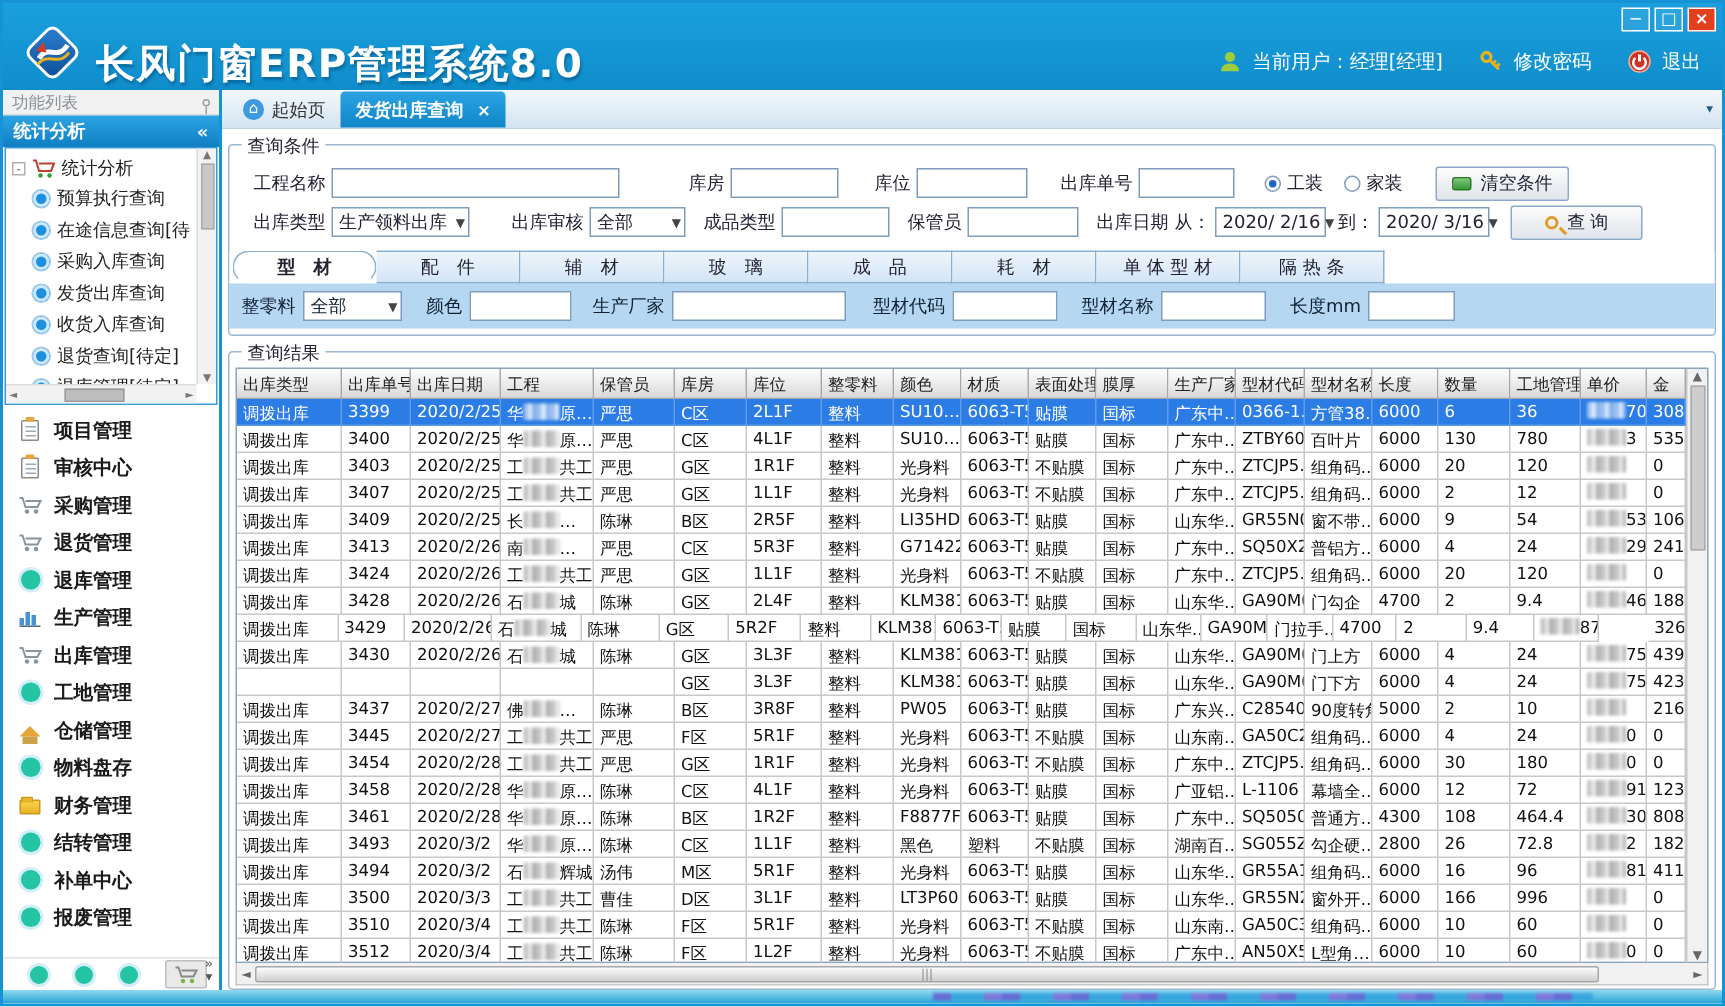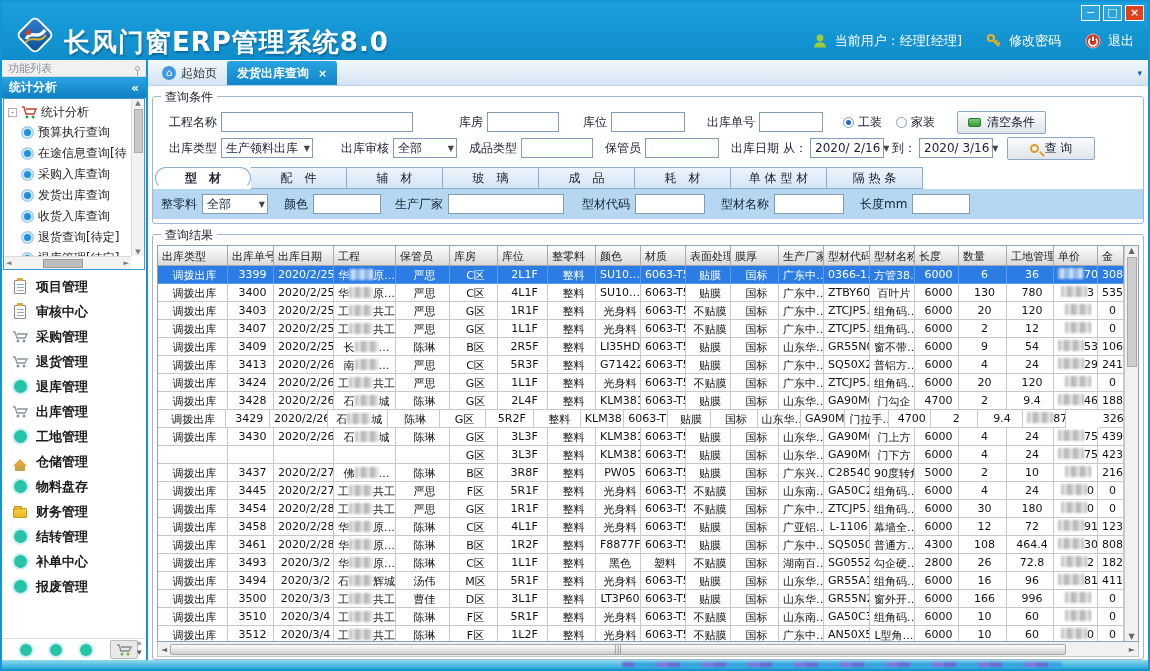--- a/index.html
+++ b/index.html
@@ -76,21 +76,21 @@
   .mtab:first-child { border-left-width:1px;border-radius:11px; }
   .mtab.active { background:#fff; border-bottom-color:#fff; font-weight:bold; }
   .filter-row { height:30px; background:#b5d7f2; display:flex; align-items:center; font-size:12px; color:#123; padding-left:8px; }
 
   .group.results { flex:1 1 auto; margin-top:10px; min-height:0; display:flex; flex-direction:column; padding:10px 2px 2px 2px; }
   .grid-area { flex:1 1 auto; display:flex; min-height:0; border:1px solid #8aa4bc; margin:0 2px; }
   .grid { flex:1 1 auto; overflow:hidden; display:flex; flex-direction:column; }
   .ghead { display:flex; flex:0 0 20px; }
   .ghc { height:20px; background:linear-gradient(#ffffff,#d9d9d9); border-right:1px solid #a8a8a8; border-bottom:1px solid #a8a8a8; font-size:11px; color:#222; padding:3px 0 0 4px; white-space:nowrap; overflow:hidden; cursor:pointer; }
   .gbody { flex:1 1 auto; overflow:hidden; }
-  .trow { display:flex; height:18px; background:#fff; cursor:pointer;text-align:center; }
+  .trow { display:flex; height:18px; background:#fff; cursor:pointer; }
   .tc { height:18px; border-right:1px solid #c8c8c8; border-bottom:1px solid #c8c8c8; font-size:11px; color:#111; padding:2px 0 0 4px; white-space:nowrap; overflow:hidden; }
   .trow.sel { background:#2b7ce4; }
   .trow.sel .tc { color:#fff; border-right-color:#5d9bec; border-bottom-color:#5d9bec; }
   .cz { display:inline-block; width:24px; height:11px; vertical-align:-1px; border-radius:1px; background:repeating-linear-gradient(90deg,#c4c4c4 0 3px,#e6e6e6 3px 6px,#b4b4b4 6px 9px); filter:blur(1px); }
   .trow.sel .cz { background:repeating-linear-gradient(90deg,#9cc0f0 0 3px,#d8e6fa 3px 6px,#88b4ec 6px 9px); }
   .grid-vscroll { flex:0 0 14px; background:#f1f1f1; border-left:1px solid #c8c8c8; display:flex; flex-direction:column; align-items:center; font-size:8px; color:#666; }
   .grid-vscroll .thumb { width:10px; height:110px; background:#cdcdcd; border:1px solid #aaa; margin-top:2px; }
   .grid-vscroll .down { margin-top:auto; }
   .grid-hscroll { flex:0 0 15px; margin:0 2px; border:1px solid #c8c8c8; border-top:none; background:#f1f1f1; display:flex; align-items:center; font-size:8px; color:#666; padding:0 3px; gap:3px; }
   .grid-hscroll .hthumb { flex:1; height:11px; background:linear-gradient(#fdfdfd,#cfcfcf); border:1px solid #a8a8a8; border-radius:2px; margin-right:60px; position:relative; }
@@ -265,20 +265,30 @@
             <span>退货管理</span>
           </div>
           <div class="mitem">
             <span style="display:inline-flex;width:16px;justify-content:center">
               <span class="icon-dot"></span>
             </span>
             <span>退库管理</span>
           </div>
           <div class="mitem">
             <span style="display:inline-flex;width:16px;justify-content:center">
+              <span class="chart-ico">
+                <i style="height:5px"></i>
+                <i style="height:9px"></i>
+                <i style="height:7px"></i>
+              </span>
+            </span>
+            <span>生产管理</span>
+          </div>
+          <div class="mitem">
+            <span style="display:inline-flex;width:16px;justify-content:center">
               <svg width="16" height="14">
                 <path d="M1 2h2l2 6h8l2-4H5" stroke="#8a939c" stroke-width="1.3" fill="none"></path>
                 <circle cx="6" cy="11" r="1.5" fill="#8a939c"></circle>
                 <circle cx="12" cy="11" r="1.5" fill="#8a939c"></circle>
               </svg>
             </span>
             <span>出库管理</span>
           </div>
           <div class="mitem">
             <span style="display:inline-flex;width:16px;justify-content:center">

